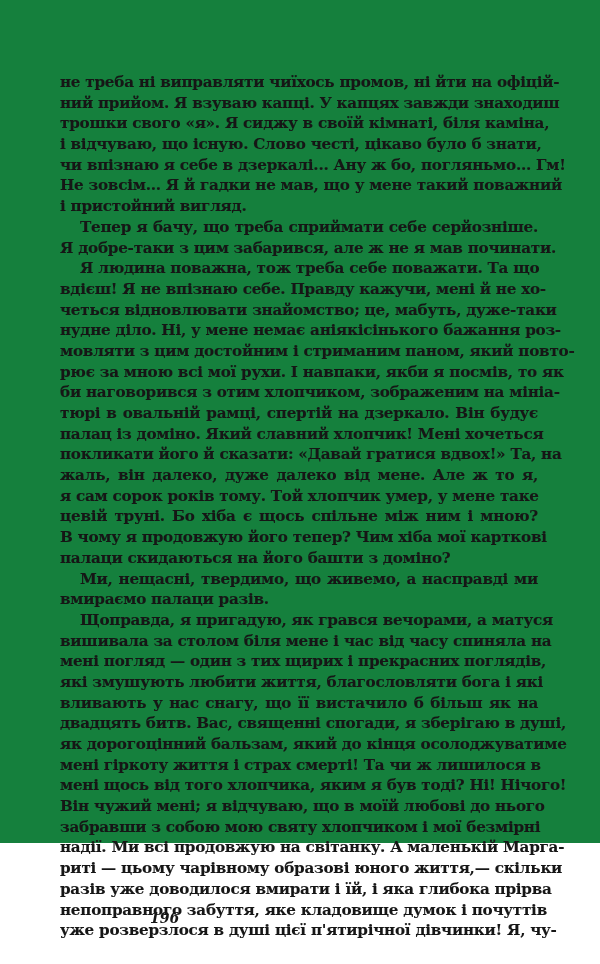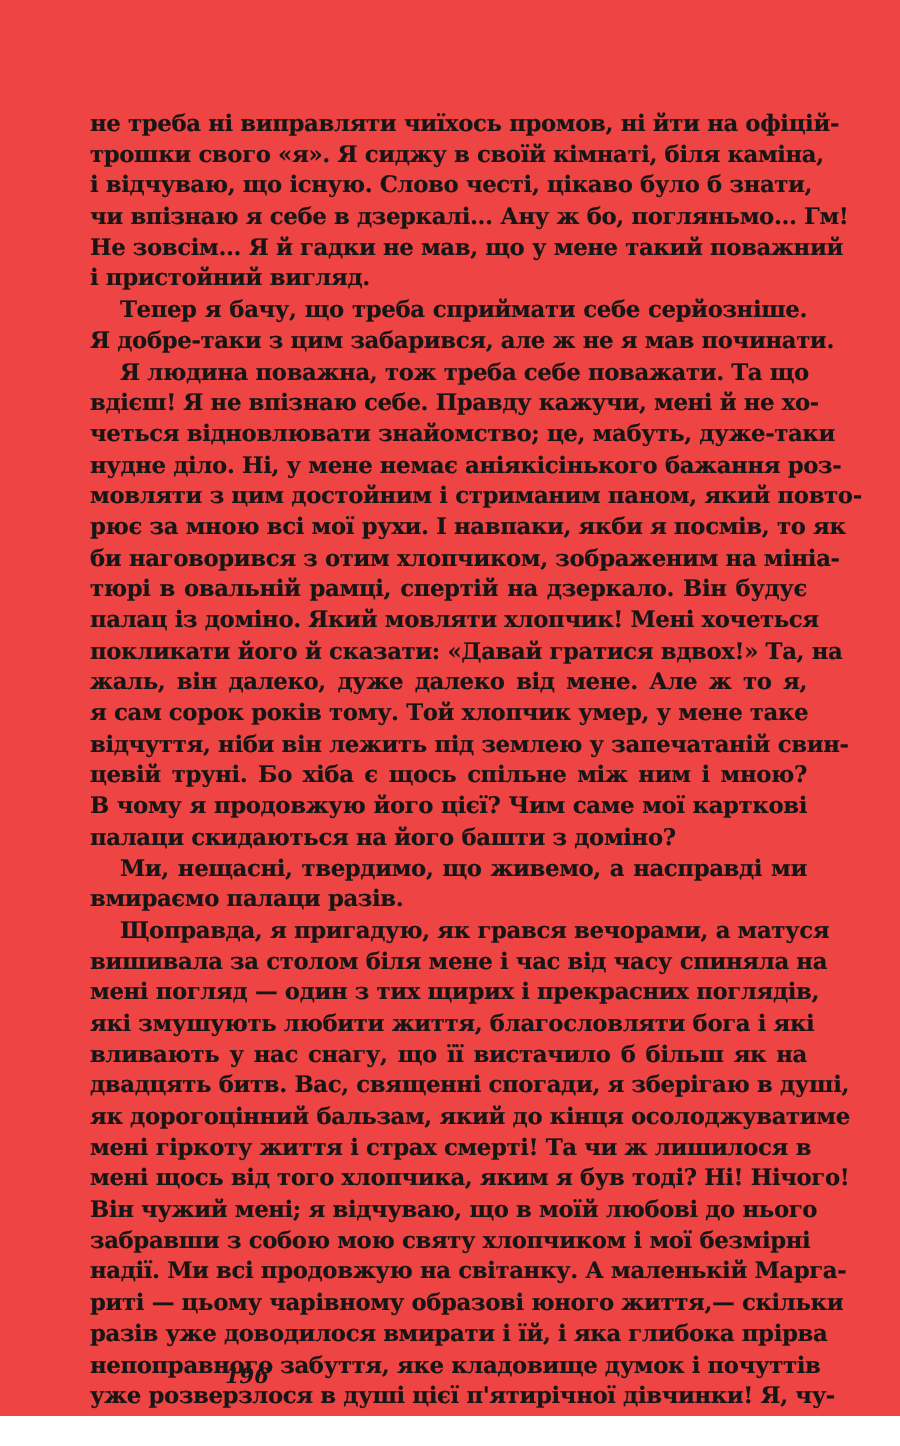--- a/index.html
+++ b/index.html
@@ -11,22 +11,22 @@
       width: 600px;
       height: 964px;
       position: relative;
       overflow: hidden;
     }
     .page {
       position: absolute;
       left: 0;
       top: 0;
       width: 600px;
-      height: 944px;
-      background: #ef4444;
+      height: 843px;
+      background: #15803d;
     }
     .text-block {
       position: absolute;
       left: 60px;
       top: 72px;
       width: 478px;
       font-family: "DejaVu Serif", "Liberation Serif", serif;
       font-size: 15.2px;
       line-height: 20.7px;
       color: #161616;
@@ -59,44 +59,44 @@
       color: #161616;
     }
   </style>
 </head>
 <body>
 
 <div class="page">
   <div class="text-block">
 
     <span class="line">не треба ні виправляти чиїхось промов, ні йти на офіцій-</span>
+    <span class="line">ний прийом. Я взуваю капці. У капцях завжди знаходиш</span>
     <span class="line">трошки свого «я». Я сиджу в своїй кімнаті, біля каміна,</span>
     <span class="line">і відчуваю, що існую. Слово честі, цікаво було б знати,</span>
     <span class="line">чи впізнаю я себе в дзеркалі... Ану ж бо, погляньмо... Гм!</span>
     <span class="line">Не зовсім... Я й гадки не мав, що у мене такий поважний</span>
     <span class="line last">і пристойний вигляд.</span>
 
     <span class="line indent">Тепер я бачу, що треба сприймати себе серйозніше.</span>
     <span class="line last">Я добре-таки з цим забарився, але ж не я мав починати.</span>
 
     <span class="line indent">Я людина поважна, тож треба себе поважати. Та що</span>
     <span class="line">вдієш! Я не впізнаю себе. Правду кажучи, мені й не хо-</span>
     <span class="line">четься відновлювати знайомство; це, мабуть, дуже-таки</span>
     <span class="line">нудне діло. Ні, у мене немає аніякісінького бажання роз-</span>
     <span class="line">мовляти з цим достойним і стриманим паном, який повто-</span>
     <span class="line">рює за мною всі мої рухи. І навпаки, якби я посмів, то як</span>
     <span class="line">би наговорився з отим хлопчиком, зображеним на мініа-</span>
     <span class="line">тюрі в овальній рамці, спертій на дзеркало. Він будує</span>
-    <span class="line">палац із доміно. Який мовляти хлопчик! Мені хочеться</span>
+    <span class="line">палац із доміно. Який славний хлопчик! Мені хочеться</span>
     <span class="line">покликати його й сказати: «Давай гратися вдвох!» Та, на</span>
     <span class="line">жаль, він далеко, дуже далеко від мене. Але ж то я,</span>
     <span class="line">я сам сорок років тому. Той хлопчик умер, у мене таке</span>
-    <span class="line">відчуття, ніби він лежить під землею у запечатаній свин-</span>
     <span class="line">цевій труні. Бо хіба є щось спільне між ним і мною?</span>
-    <span class="line">В чому я продовжую його цієї? Чим саме мої карткові</span>
+    <span class="line">В чому я продовжую його тепер? Чим хіба мої карткові</span>
     <span class="line last">палаци скидаються на його башти з доміно?</span>
 
     <span class="line indent">Ми, нещасні, твердимо, що живемо, а насправді ми</span>
     <span class="line last">вмираємо палаци разів.</span>
 
     <span class="line indent">Щоправда, я пригадую, як грався вечорами, а матуся</span>
     <span class="line">вишивала за столом біля мене і час від часу спиняла на</span>
     <span class="line">мені погляд — один з тих щирих і прекрасних поглядів,</span>
     <span class="line">які змушують любити життя, благословляти бога і які</span>
     <span class="line">вливають у нас снагу, що її вистачило б більш як на</span>

